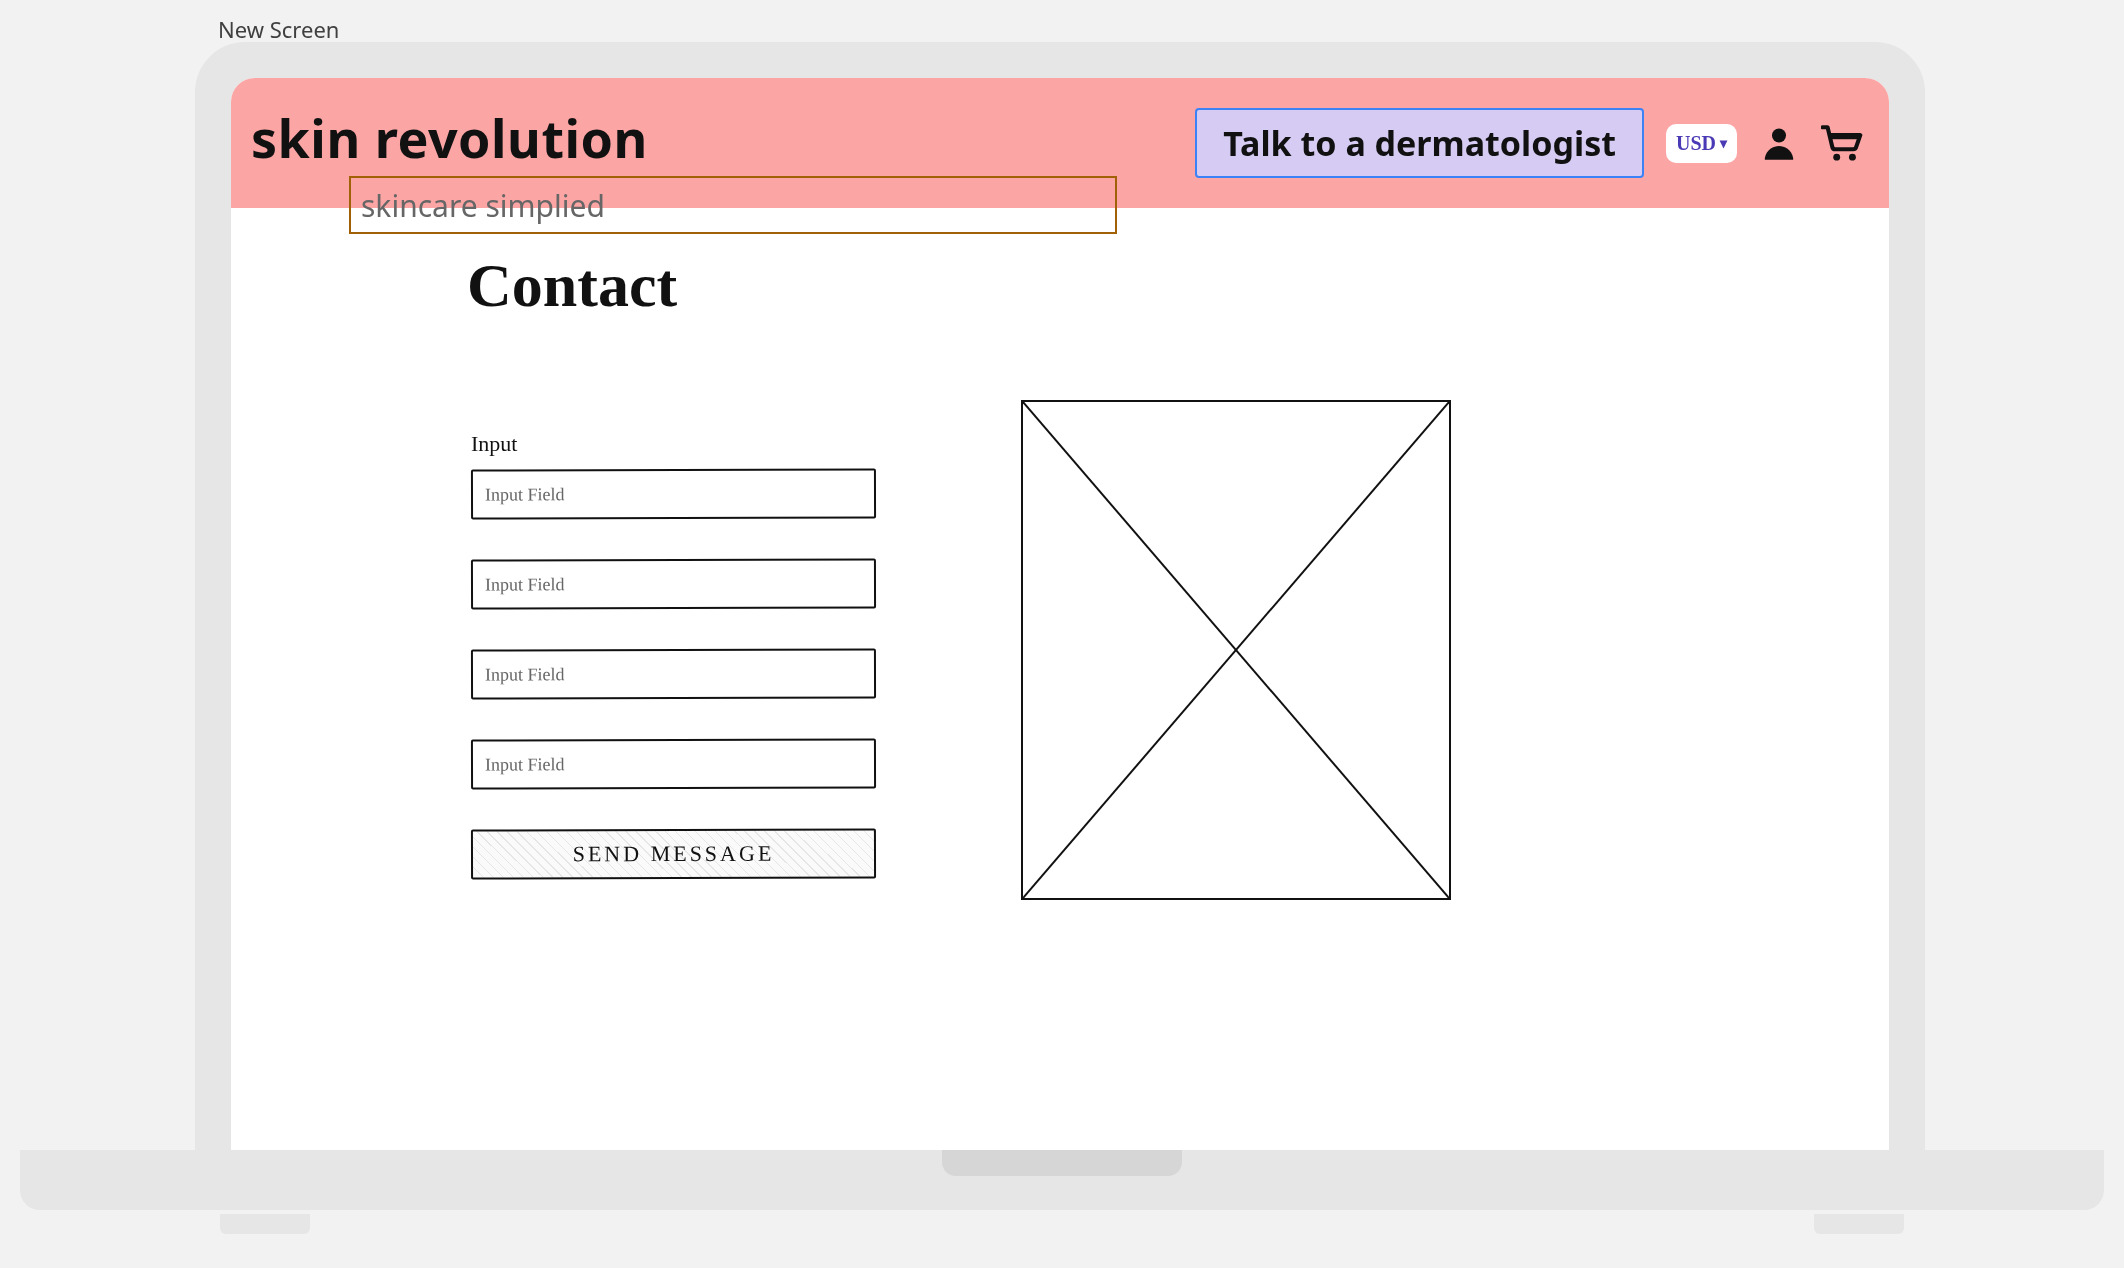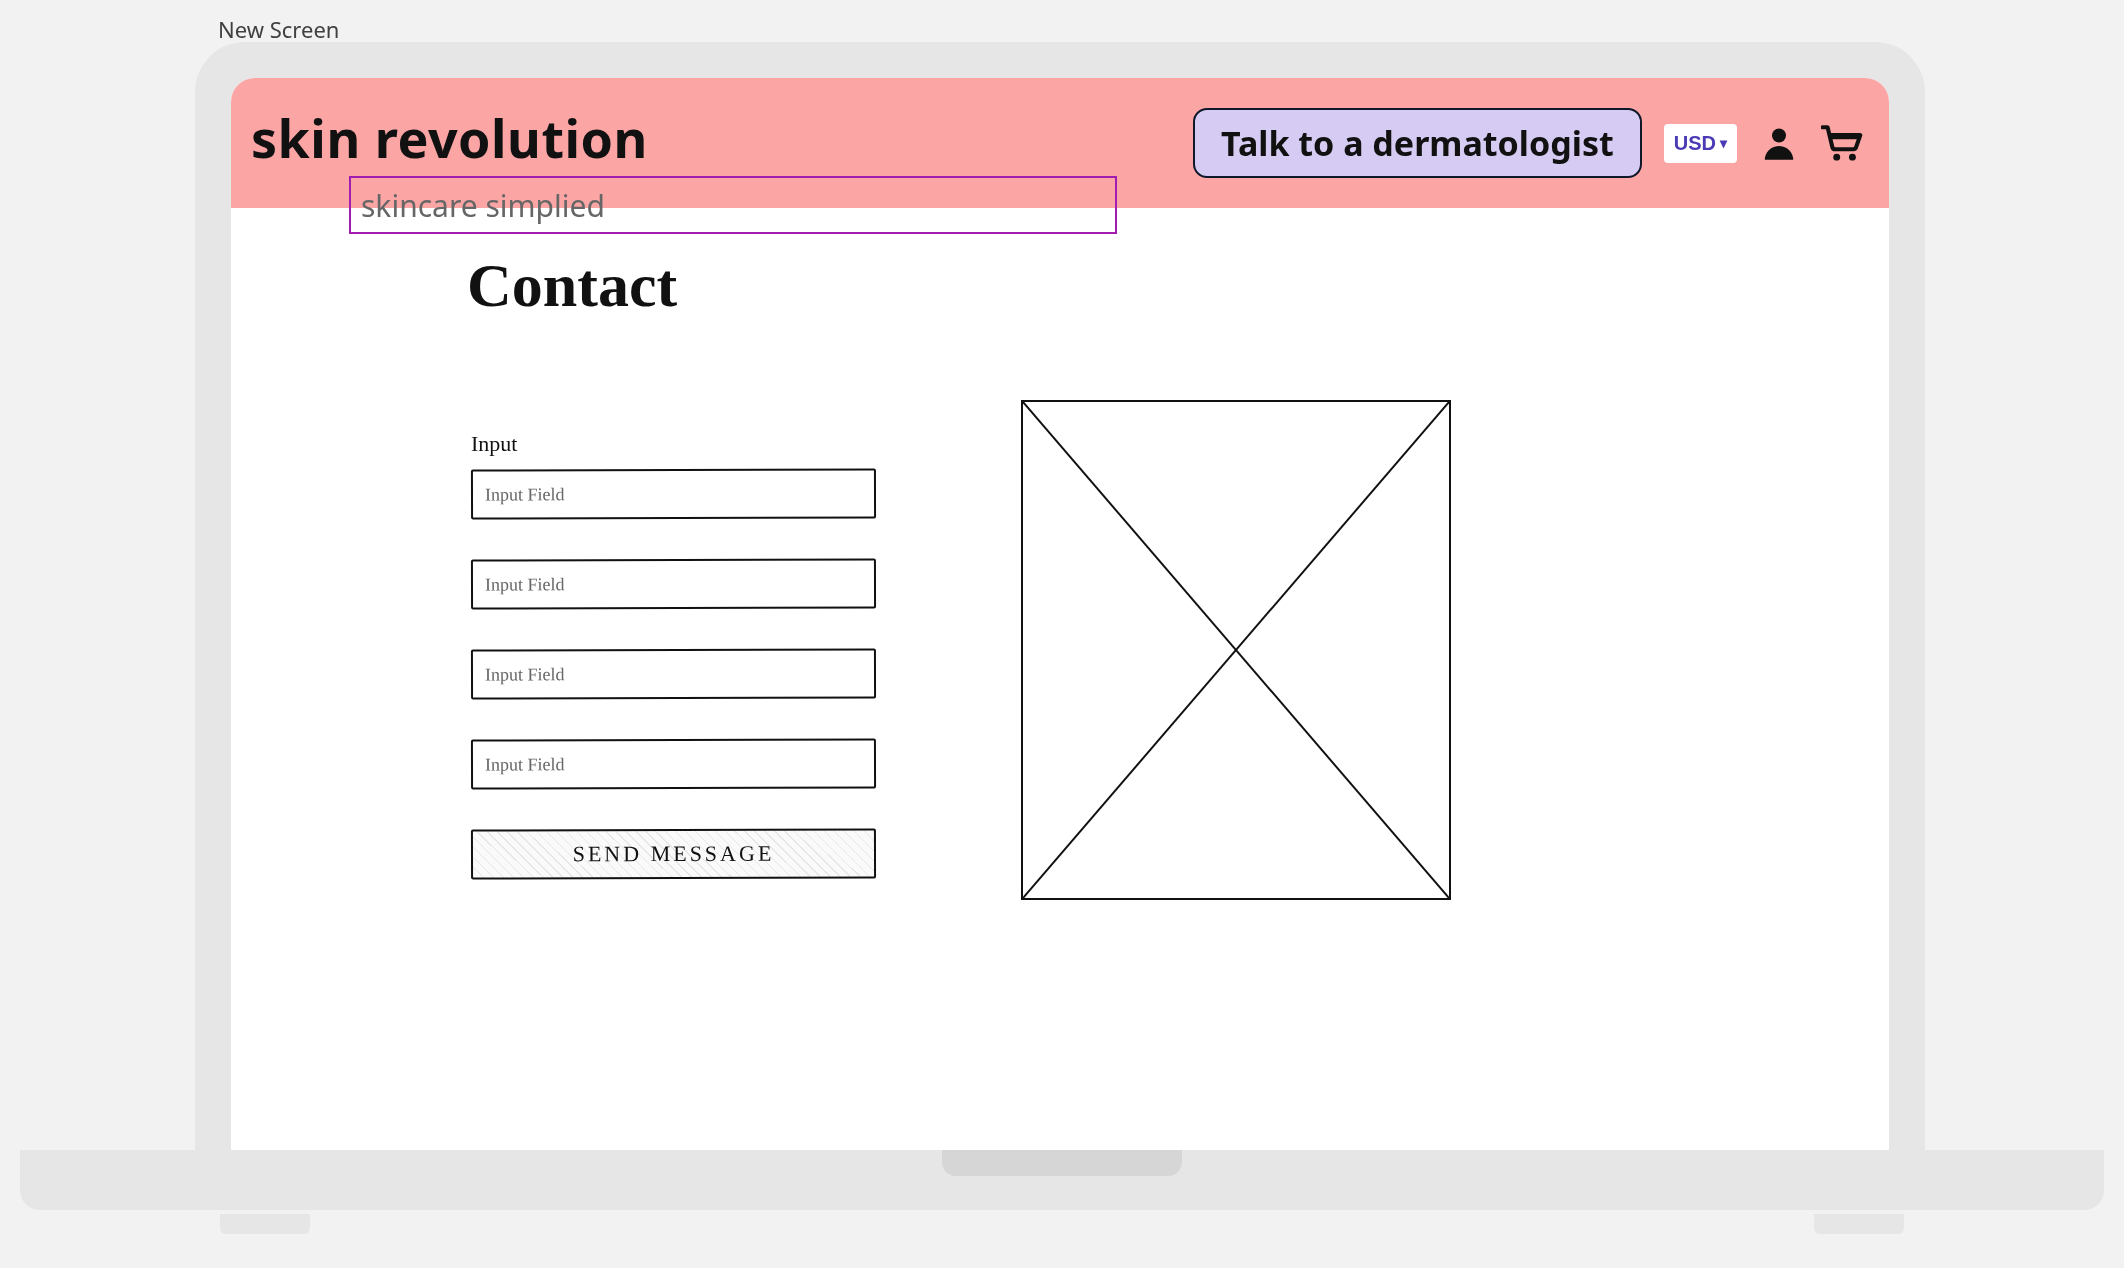--- a/index.html
+++ b/index.html
@@ -90,53 +90,53 @@
     color: #111;
     line-height: 1;
     margin-top: -10px;
   }
   .tagline-box {
     position: absolute;
     left: 118px;
     top: 98px;
     width: 768px;
     height: 58px;
-    border: 2px solid #a21caf;
+    border: 2px solid #a16207;
     font-size: 30px;
     color: #666;
     padding: 10px 10px;
     background: transparent;
     font-family: inherit;
   }
   .header-spacer { flex: 1; }
   .cta-derm {
     background: #d6cbf2;
-    border: 2px solid #0f172a;
+    border: 2px solid #3b82f6;
     color: #111;
     font-size: 34px;
     font-weight: 700;
     padding: 10px 26px;
-    border-radius: 14px;
+    border-radius: 4px;
     cursor: pointer;
     font-family: inherit;
   }
   .currency {
     margin-left: 22px;
     background: #fff;
     border: none;
-    border-radius: 4px;
+    border-radius: 10px;
     padding: 8px 10px;
     font-size: 20px;
     font-weight: 600;
     color: #4a3ab5;
     display: flex;
     align-items: center;
     gap: 4px;
     cursor: pointer;
-    font-family: Liberation Sans, sans-serif;
+    font-family: Liberation Serif, serif;
     text-align: center;
   }
   .chev-down { font-size: 14px; color: #4a3ab5; }
   .icon-btn {
     margin-left: 22px;
     cursor: pointer;
     display: flex;
     align-items: center;
   }
   .icon-svg { width: 40px; height: 40px; fill: #111; }

